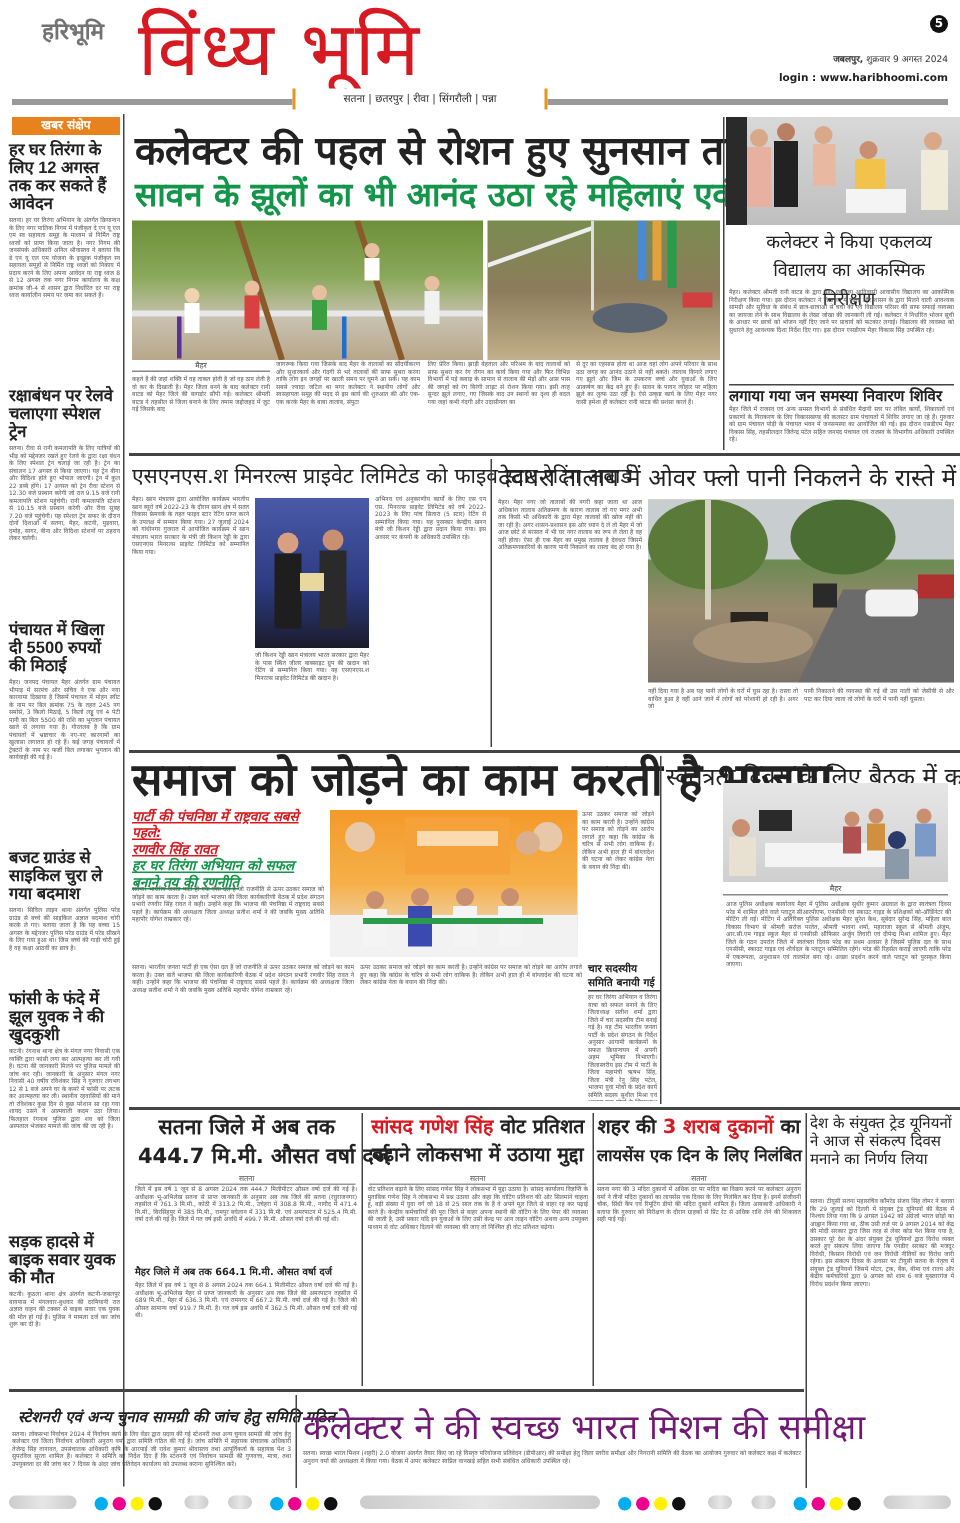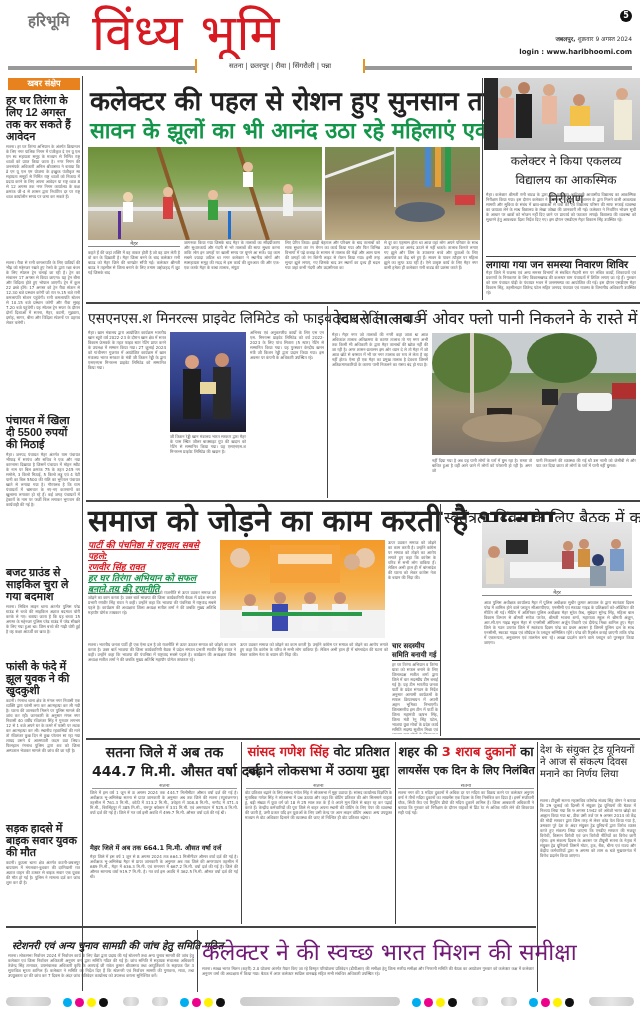--- a/index.html
+++ b/index.html
@@ -54,20 +54,21 @@
 <div class="abs edition-box">सतना | छतरपुर | रीवा | सिंगरौली | पन्ना</div>
 
 <div class="abs tag-khabar">खबर संक्षेप</div>
 <div class="rule-v" style="left:82px; top:76px; height:915px;"></div>
 
 <div class="abs" style="left:6px; top:94px; width:74px;">
   <div class="left-head">हर घर तिरंगा के लिए 12 अगस्त तक कर सकते हैं आवेदन</div>
   <div class="txt" style="height:118px; margin-top:2px;">सतना। हर घर तिरंगा अभियान के अंतर्गत क्रियान्वन के लिए नगर पालिक निगम में पंजीकृत दे एन यू एल एम स्व सहायता समूह के माध्यम से निर्मित राष्ट्र ध्वजों को प्राप्त किया जाता है। नगर निगम की जनसंपर्क अधिकारी अनिल श्रीवास्तव ने बताया कि डे एन यू एल एम योजना के इच्छुक पंजीकृत स्व सहायता समूहों से निर्मित राष्ट्र ध्वजों को निकाय में प्रदाय करने के लिए अपना आवेदन या राष्ट्र ध्वज 8 से 12 अगस्त तक नगर निगम कार्यालय के कक्ष क्रमांक जी-4 से शासन द्वारा निर्धारित दर पर राष्ट्र ध्वज कार्यालीन समय पर जमा कर सकते हैं।</div>
 </div>
 <div class="abs" style="left:6px; top:258px; width:74px;">
+  <div class="left-head">रक्षाबंधन पर रेलवे चलाएगा स्पेशल ट्रेन</div>
   <div class="txt" style="height:122px; margin-top:2px;">सतना। रीवा से रानी कमलापति के लिए यात्रियों की भीड़ को मद्देनजर रखते हुए रेलवे के द्वारा रक्षा बंधन के लिए स्पेशल ट्रेन चलाई जा रही है। ट्रेन का संचालन 17 अगस्त से किया जाएगा। यह ट्रेन बीना और विदिशा होते हुए भोपाल जाएगी। ट्रेन में कुल 22 डब्बे होंगे। 17 अगस्त को ट्रेन रीवा स्टेशन से 12.30 बजे प्रस्थान करेगी जो रात 9.15 बजे रानी कमलापति स्टेशन पहुंचेगी। रानी कमलापति स्टेशन से 10.15 बजे प्रस्थान करेगी और रीवा सुबह 7.20 बजे पहुंचेगी। यह स्पेशल ट्रेन सफर के दौरान दोनों दिशाओं में सतना, मैहर, कटनी, मुड़वारा, दमोह, सागर, बीना और विदिशा स्टेशनों पर ठहराव लेकर चलेगी।</div>
 </div>
 <div class="abs" style="left:6px; top:414px; width:74px;">
   <div class="left-head">पंचायत में खिला दी 5500 रुपयों की मिठाई</div>
   <div class="txt" style="height:112px; margin-top:2px;">मैहर। जनपद पंचायत मैहर अंतर्गत ग्राम पंचायत भीपाड़ में सरपंच और सचिव ने एक और नया कारनामा दिखाया है जिसमें पंचायत में मोहन स्वीट के नाम पर बिल क्रमांक 75 के तहत 245 नग समोसे, 3 किलो मिठाई, 5 किलो लड्डू एवं 4 पेटी पानी का बिल 5500 की राशि का भुगतान पंचायत खाते से लगाया गया है। गौरतलब है कि ग्राम पंचायतों में भ्रष्टाचार के नए-नए कारनामों का खुलासा लगातार हो रहे हैं। कई जगह पंचायतों में ट्रेक्टरों के नाम पर फर्जी बिल लगाकर भुगतान की कार्यवाही की गई है।</div>
 </div>
 <div class="abs" style="left:6px; top:566px; width:74px;">
   <div class="left-head">बजट ग्राउंड से साइकिल चुरा ले गया बदमाश</div>
   <div class="txt" style="height:60px; margin-top:2px;">सतना। सिविल लाइन थाना अंतर्गत पुलिस परेड ग्राउंड से बच्चे की साइकिल अज्ञात बदमाश चोरी करके ले गए। बताया जाता है कि यह बच्चा 15 अगस्त के मद्देनजर पुलिस परेड ग्राउंड में परेड सीखने के लिए गया हुआ था। जिस बच्चे की गाड़ी चोरी हुई है वह कक्षा आठवीं का छात्र है।</div>
 </div>

